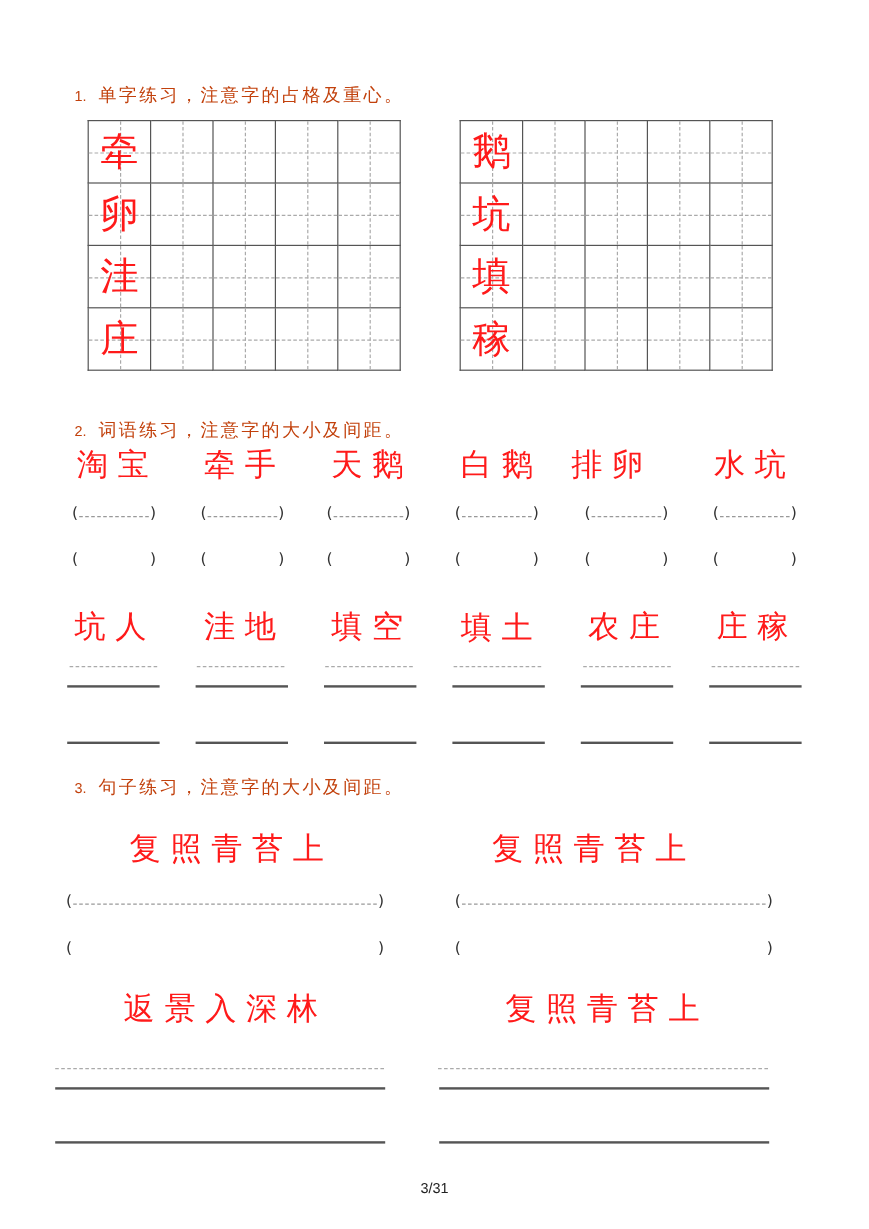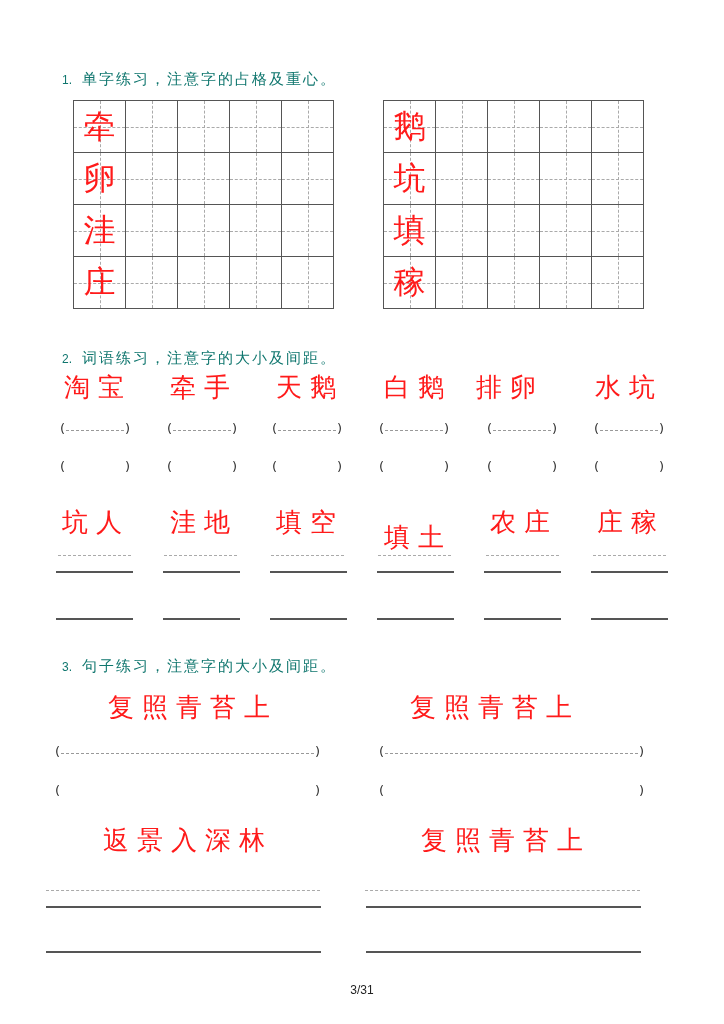--- a/index.html
+++ b/index.html
@@ -1,18 +1,18 @@
 <!DOCTYPE html>
 <html><head>
 <meta charset="utf-8">
 <style>
   * { box-sizing: border-box; margin: 0; padding: 0; }
   body { width: 724px; height: 1024px; background: #ffffff; position: relative; overflow: hidden;
          font-family: "DejaVu Sans", sans-serif; color: #222; }
-  .heading { position: absolute; left: 62px; font-size: 15px; color: #0f766e; letter-spacing: 2px; }
+  .heading { position: absolute; left: 62px; font-size: 15px; color: #c2410c; letter-spacing: 2px; }
   .heading .num { font-family: "Liberation Sans", sans-serif; font-size: 12px; margin-right: 10px; letter-spacing: 0; }
   .grid { position: absolute; top: 100px; border-collapse: collapse; }
   .grid td { width: 52px; height: 52px; border: 1.5px solid #555; position: relative; padding: 0; }
   .grid td::before { content: ""; position: absolute; left: 50%; top: 0; bottom: 0; border-left: 1px dashed #aaa; }
   .grid td::after { content: ""; position: absolute; top: 50%; left: 0; right: 0; border-top: 1px dashed #aaa; }
   .grid td span { position: absolute; left: 0; right: 0; top: 0; bottom: 0; display: flex; align-items: center; justify-content: center;
                   color: #ff1a1a; font-size: 32px; font-family: "DejaVu Serif", serif; z-index: 1; }
   .red { color: #ff1a1a; font-family: "DejaVu Serif", serif; }
   .word { position: absolute; font-size: 26px; letter-spacing: 8px; }
   .paren { position: absolute; width: 70px; height: 18px; font-size: 13px; color: #333; }
@@ -176,21 +176,21 @@
     <span class="r">)</span>
   </div>
 <div class="paren" style="left:594px; top:459px;">
     <span class="l">(</span>
     <span class="r">)</span>
   </div>
 
 <div class="word red" style="left:62px; top:505px;">坑人</div>
 <div class="word red" style="left:170px; top:505px;">洼地</div>
 <div class="word red" style="left:276px; top:505px;">填空</div>
-<div class="word red" style="left:384px; top:520px;font-family:Liberation Mono, monospace;">填土</div>
+<div class="word red" style="left:384px; top:506px;font-family:Liberation Mono, monospace;">填土</div>
 <div class="word red" style="left:490px; top:505px;">农庄</div>
 <div class="word red" style="left:597px; top:505px;">庄稼</div>
 
 <div class="line-dot" style="left:58px; top:555px; width:73px;"></div>
 <div class="line-dot" style="left:164px; top:555px; width:73px;"></div>
 <div class="line-dot" style="left:271px; top:555px; width:73px;"></div>
 <div class="line-dot" style="left:378px; top:555px; width:73px;"></div>
 <div class="line-dot" style="left:486px; top:555px; width:73px;"></div>
 <div class="line-dot" style="left:593px; top:555px; width:73px;"></div>
 
@@ -201,21 +201,21 @@
 <div class="line-solid" style="left:484px; top:571px; width:77px;"></div>
 <div class="line-solid" style="left:591px; top:571px; width:77px;"></div>
 
 <div class="line-solid" style="left:56px; top:618px; width:77px;"></div>
 <div class="line-solid" style="left:163px; top:618px; width:77px;"></div>
 <div class="line-solid" style="left:270px; top:618px; width:77px;"></div>
 <div class="line-solid" style="left:377px; top:618px; width:77px;"></div>
 <div class="line-solid" style="left:484px; top:618px; width:77px;"></div>
 <div class="line-solid" style="left:591px; top:618px; width:77px;"></div>
 
-<div class="heading" style="top:647px;margin-top:10px;">
+<div class="heading" style="top:647px;">
   <span class="num">3.</span><span>句子练习，注意字的大小及间距。</span>
 </div>
 
 <div class="sentence red" style="left:108px; top:690px;">复照青苔上</div>
 <div class="sentence red" style="left:410px; top:690px;">复照青苔上</div>
 
 <div class="paren" style="left:55px; top:744px; width:265px;">
     <span class="l">(</span>
     <span class="dash"></span>
     <span class="r">)</span>

